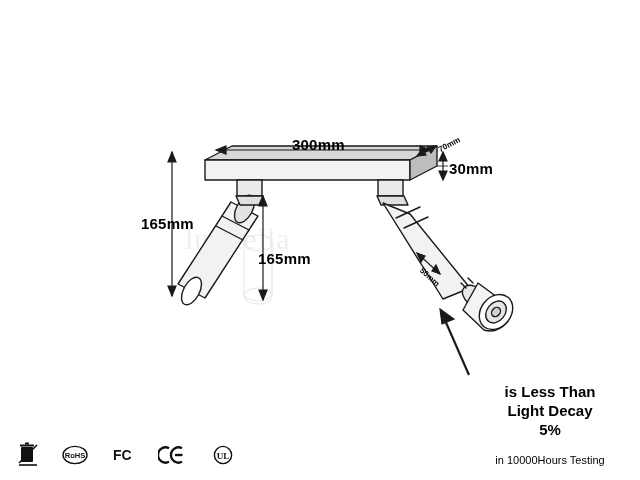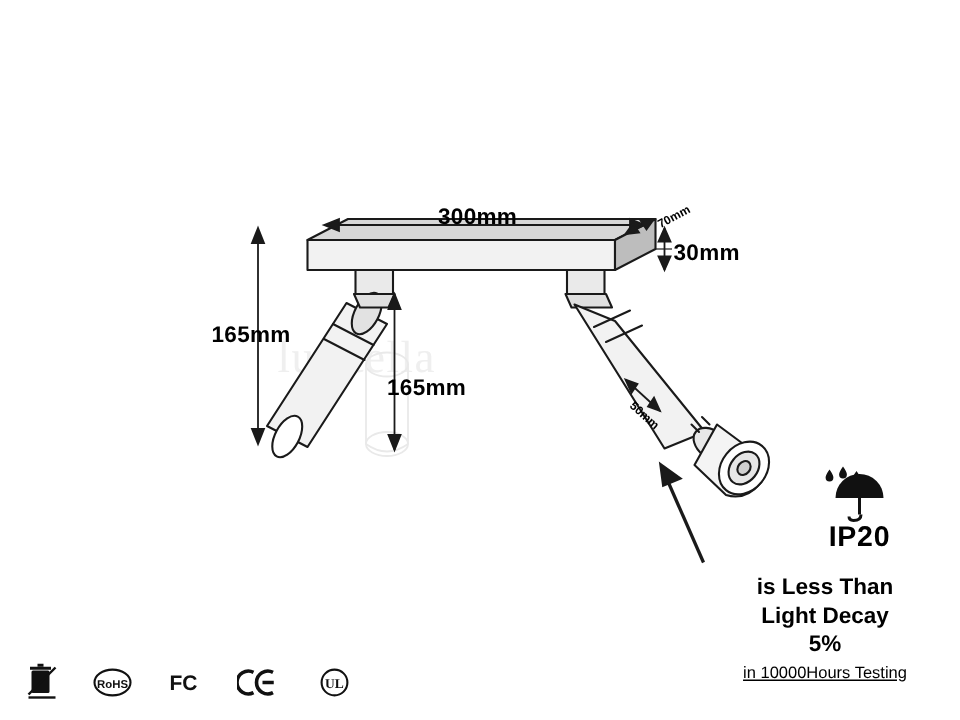--- a/index.html
+++ b/index.html
@@ -15,21 +15,21 @@
   .txt { position:absolute; white-space:nowrap; }
 
   .dim-label { font-weight:bold; font-size:15px; color:#000000; letter-spacing:0.2px; }
   .dim-small { font-weight:bold; font-size:8px; color:#000; }
 
   .ip-block { position:absolute; left:528px; top:310px; width:90px; text-align:center; }
   .ip-text { font-weight:bold; font-size:19px; letter-spacing:0.5px; }
 
   .decay-block { position:absolute; left:470px; top:382px; width:160px; text-align:center; }
   .decay-line { font-weight:bold; font-size:15px; line-height:19px; }
-  .decay-sub { font-size:11px; margin-top:4px;text-decoration:underline; }
+  .decay-sub { font-size:11px; margin-top:15px; }
 
   .cert-row { position:absolute; left:18px; top:440px; height:30px; display:flex; align-items:center; gap:24px; }
   .cert { display:block; }
 
   .watermark {
     position:absolute; left:185px; top:222px;
     font-size:30px; color:#efefef; font-weight:normal;
     letter-spacing:1px; font-family:"Liberation Serif", serif;
   }
 </style>
@@ -117,33 +117,20 @@
     </g>
   </svg>
 
   <div class="txt dim-label" style="left:292px; top:136px;">300mm</div>
   <div class="txt dim-small" style="left:437px; top:146px; transform:rotate(-28deg); transform-origin:left top;">70mm</div>
   <div class="txt dim-label" style="left:449px; top:160px;">30mm</div>
   <div class="txt dim-label" style="left:141px; top:215px;">165mm</div>
   <div class="txt dim-label" style="left:258px; top:250px;">165mm</div>
   <div class="txt dim-small" style="left:424px; top:266px; transform:rotate(42deg); transform-origin:left top;">50mm</div>
 
-  <div class="ip-block">
-    <svg width="60" height="38" viewBox="0 0 60 38" style="display:block;margin:0 auto;">
-      <g fill="#111">
-        <path d="M10,3 q2.6,3.6 2.6,5.4 a2.6,2.6 0 0 1 -5.2,0 q0,-1.8 2.6,-5.4 z"></path>
-        <path d="M19,1 q2.6,3.6 2.6,5.4 a2.6,2.6 0 0 1 -5.2,0 q0,-1.8 2.6,-5.4 z"></path>
-        <path d="M28,4 q2.6,3.6 2.6,5.4 a2.6,2.6 0 0 1 -5.2,0 q0,-1.8 2.6,-5.4 z"></path>
-        <path d="M30,26 a16,16 0 0 1 32,0 z" transform="translate(-16,-4)"></path>
-        <rect x="29" y="20" width="2" height="13"></rect>
-        <path d="M31,33 q0,4 -5,4 q-3,0 -3,-2.6" fill="none" stroke="#111" stroke-width="2"></path>
-      </g>
-    </svg>
-    <div class="ip-text">IP20</div>
-  </div>
 
   <div class="decay-block">
     <div class="decay-line">is Less Than</div>
     <div class="decay-line">Light Decay</div>
     <div class="decay-line">5%</div>
     <div class="decay-sub">in 10000Hours Testing</div>
   </div>
 
   <div class="cert-row">
 

